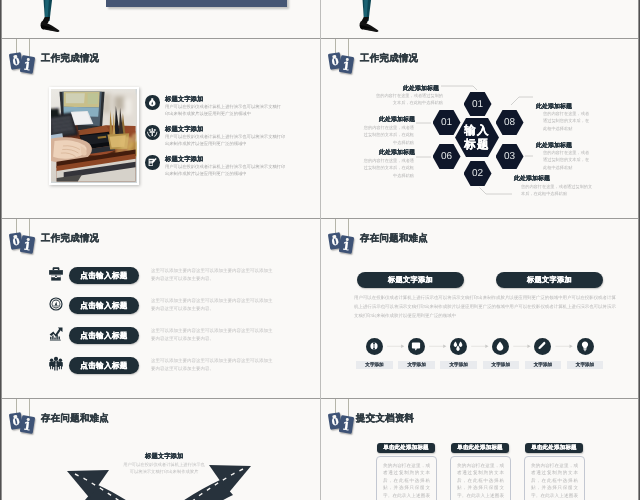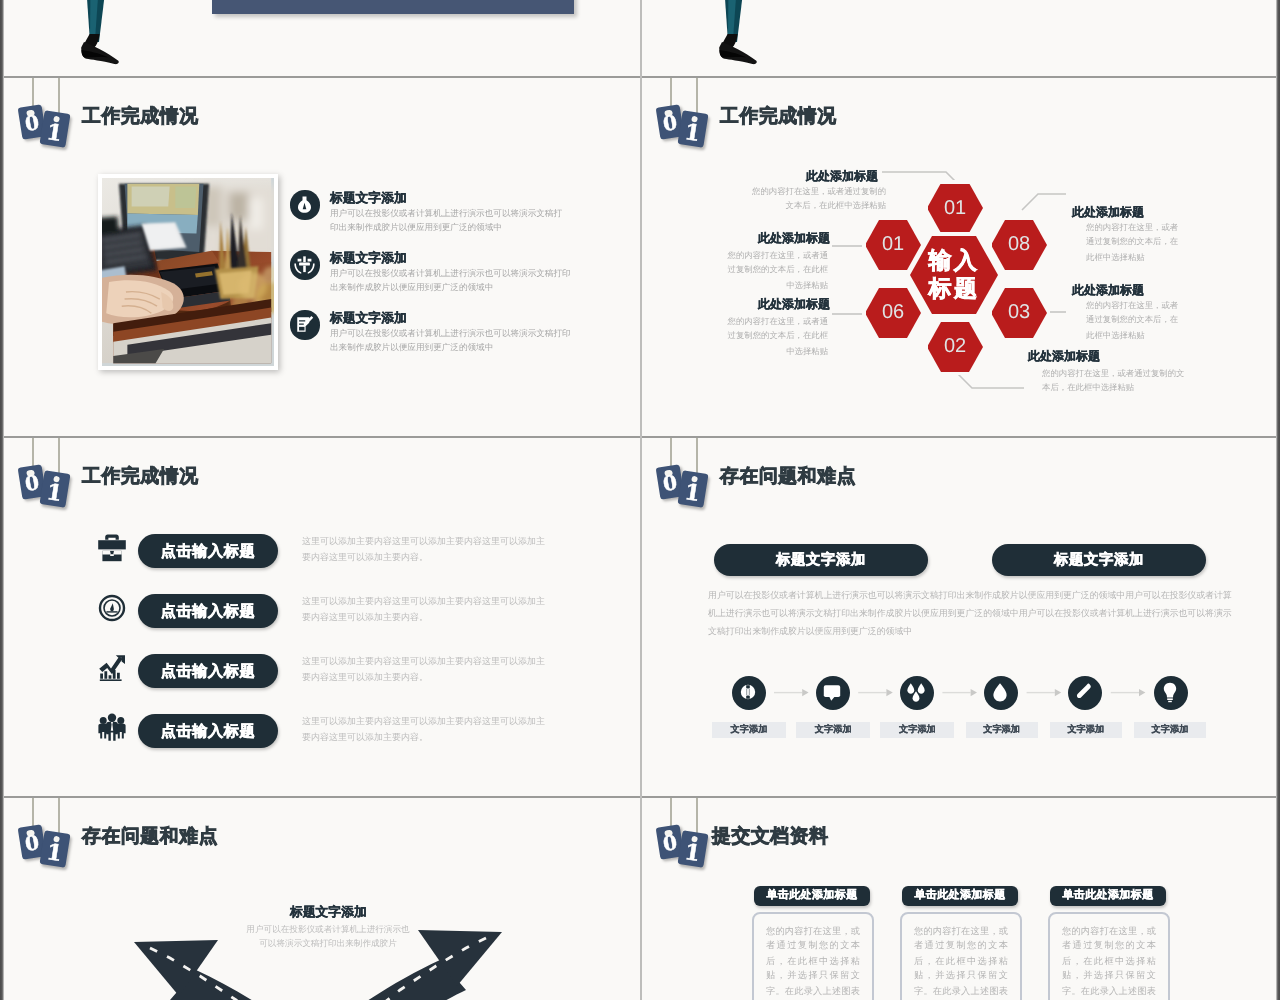--- a/index.html
+++ b/index.html
@@ -35,21 +35,21 @@
   .photo{position:absolute;overflow:hidden;background:#cfd6d8;
          box-shadow:1px 1px 3px rgba(0,0,0,.25);border:2px solid #fff;}
   .row-item{position:absolute;}
   .ic-circ{position:absolute;border-radius:50%;background:#1d2d36;}
   .ic-circ svg{position:absolute;left:0;top:0;}
   .h-sm{position:absolute;font-weight:900;color:#23323c;white-space:nowrap;-webkit-text-stroke:0.16px #23323c;}
   .p-sm{position:absolute;color:#a7a7a7;line-height:1.55;}
 
   
   .hexwrap{position:absolute;}
-  .hex{position:absolute;background:#b91c1c;
+  .hex{position:absolute;background:#0f172a;
       clip-path:polygon(25% 0%,75% 0%,100% 50%,75% 100%,25% 100%,0% 50%);
       color:#e8eaea;text-align:center;}
   .hexborder{position:absolute;background:#faf9f7;
       clip-path:polygon(25% 0%,75% 0%,100% 50%,75% 100%,25% 100%,0% 50%);}
   .hexnum{position:absolute;left:0;right:0;text-align:center;
       font-family:"Liberation Sans",sans-serif;color:#dfe3e4;}
   .hx-h{position:absolute;font-weight:900;color:#23323c;white-space:nowrap;-webkit-text-stroke:0.16px #23323c;}
   .hx-p{position:absolute;color:#b0b0b0;line-height:1.5;}
 
   

